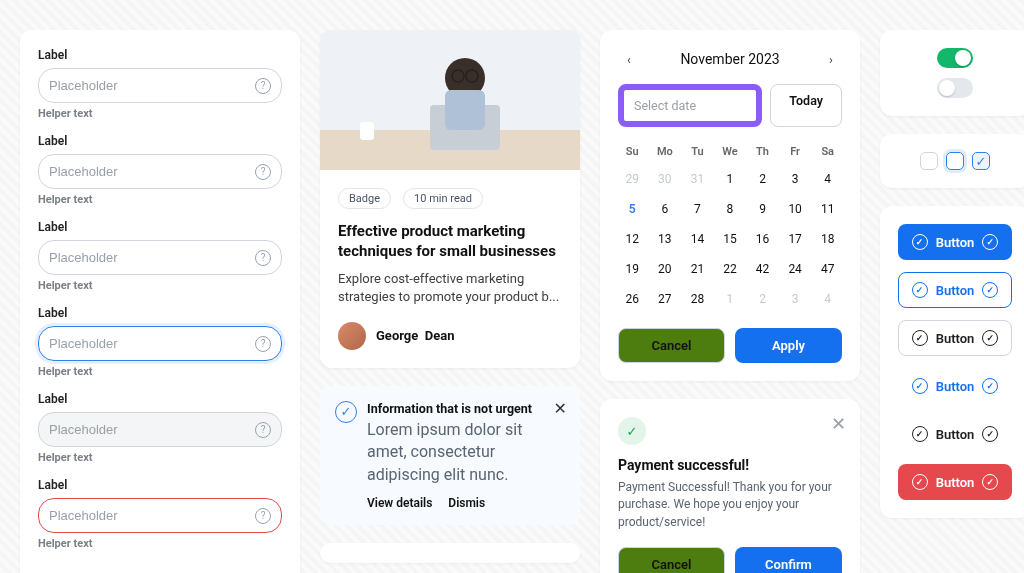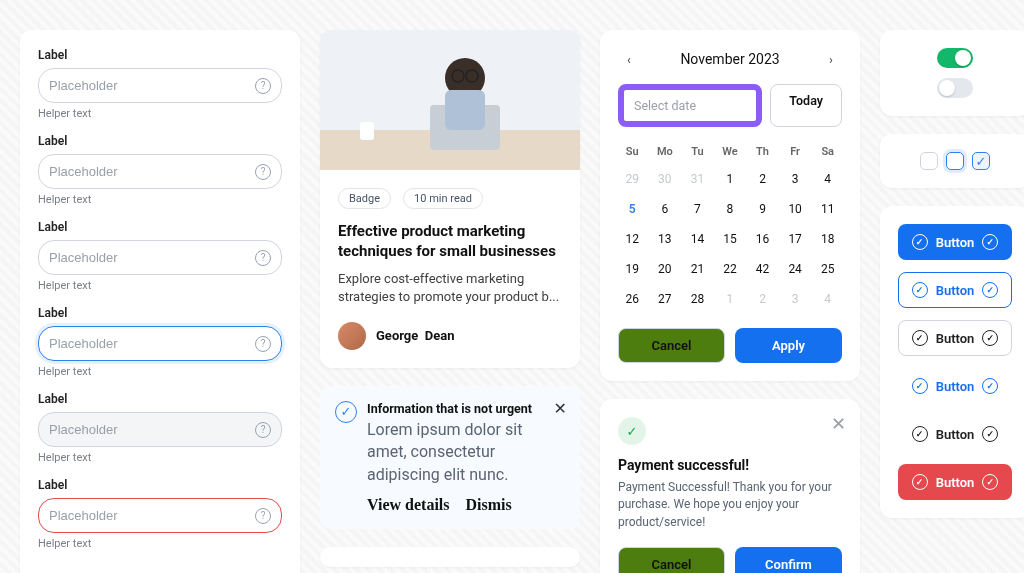--- a/index.html
+++ b/index.html
@@ -27,41 +27,41 @@
 
 .field { margin-bottom: 14px; }
 .field-label { font-size: 12px; font-weight: 600; color: #222; display: block; margin-bottom: 6px; }
 .input-wrap { position: relative; border: 1px solid #d0d5dd; border-radius: 16px; display: flex; align-items: center; background: #fff; }
 .input-wrap input { border: none; outline: none; padding: 9px 10px; font-size: 13px; flex: 1; background: transparent; color: #333; }
 .input-wrap input::placeholder { color: #9aa0a8; }
 .input-wrap.focused { border-color: #2f80ed; box-shadow: 0 0 0 3px rgba(47,128,237,0.12); }
 .input-wrap.disabled { background: #f4f5f7; }
 .input-wrap.error { border-color: #e5484d; }
 .help-icon { width: 16px; height: 16px; margin-right: 10px; border: 1.5px solid #98a2b3; border-radius: 50%; display:flex;align-items:center;justify-content:center;font-size:10px;color:#98a2b3; }
-.helper { font-size: 11px; color: #7a7f87; margin-top: 4px; }
+.helper { font-size: 11px; color: #7a7f87; margin-top: 4px; font-weight: bold; }
 
 .article-card { padding: 0; overflow: hidden; }
 .article-img { width: 100%; height: 140px; background: linear-gradient(135deg,#e8eef4,#d4dde6); display:flex;align-items:center;justify-content:center; position:relative; }
 .article-img svg { position:absolute; }
 .article-body { padding: 18px; }
 .badges { display:flex; gap:12px; margin-bottom:12px; }
 .badge { border:1px solid #e1e4e8; border-radius:14px; padding:3px 10px; font-size:11px; color:#475467; }
 .article-title { font-size: 15px; font-weight: 700; margin-bottom: 8px; line-height:1.35; }
 .article-sub { font-size: 13px; color: #404040; line-height:1.4; }
 .author { display:flex; align-items:center; gap:10px; margin-top: 16px; }
 .avatar { width:28px; height:28px; border-radius:50%; background: linear-gradient(135deg,#d98a6a,#b06848); }
 .author-name { font-weight:700; font-size:13px; }
 
 .alert { border:1px solid transparent; background:#f7fbff; border-radius:10px; padding:14px; position:relative; }
 .alert-row { display:flex; gap:10px; }
 .alert-icon { width:22px;height:22px;border-radius:50%;border:1.5px solid #2f80ed;display:flex;align-items:center;justify-content:center;color:#2f80ed;flex-shrink:0; }
 .alert-title { font-weight:700; font-size:12.5px; margin-bottom:3px; }
 .alert-text { font-size:16px; color:#5a6472; line-height:1.4; }
 .alert-actions { margin-top:10px; display:flex; gap:16px; }
-.alert-link { font-size:16px; font-weight:600; cursor:pointer;font-family:Liberation Serif, serif; }
+.alert-link { font-size:12px; font-weight:600; cursor:pointer; }
 .close-x { position:absolute; top:12px; right:12px; cursor:pointer; color:#2e3238; font-size:16px; }
 
 .cal-head { display:flex; align-items:center; justify-content:space-between; margin-bottom:14px; }
 .cal-nav { width:22px; height:22px; display:flex;align-items:center;justify-content:center;cursor:pointer;border-radius:4px;color:#3a3f47; }
 .cal-title { font-weight:400; font-size:14px; }
 .cal-row { display:flex; gap:8px; margin-bottom:14px; }
 .cal-sel { flex:1; border:6px solid #8b5cf6; border-radius:8px; padding:8px 10px; font-size:12.5px; color:#9aa0a8; }
 .cal-today { border:1px solid #d0d5dd; border-radius:8px; padding:8px 18px; font-size:12.5px; font-weight:600; cursor:pointer; }
 .cal-grid { display:grid; grid-template-columns: repeat(7,1fr); gap:4px; text-align:center; }
 .cal-wd { font-size:11px; color:#666; font-weight:600; padding:4px 0; }
@@ -241,21 +241,21 @@
           <div class="cal-d">15</div>
           <div class="cal-d">16</div>
           <div class="cal-d">17</div>
           <div class="cal-d">18</div>
           <div class="cal-d">19</div>
           <div class="cal-d">20</div>
           <div class="cal-d">21</div>
           <div class="cal-d">22</div>
           <div class="cal-d">42</div>
           <div class="cal-d">24</div>
-          <div class="cal-d">25</div>
+          <div class="cal-d">47</div>
           <div class="cal-d">26</div>
           <div class="cal-d">27</div>
           <div class="cal-d">28</div>
           <div class="cal-d muted">1</div>
           <div class="cal-d muted">2</div>
           <div class="cal-d muted">3</div>
           <div class="cal-d muted">4</div>
         </div>
       <div class="cal-actions">
         <div class="btn btn-outline">Cancel</div>

